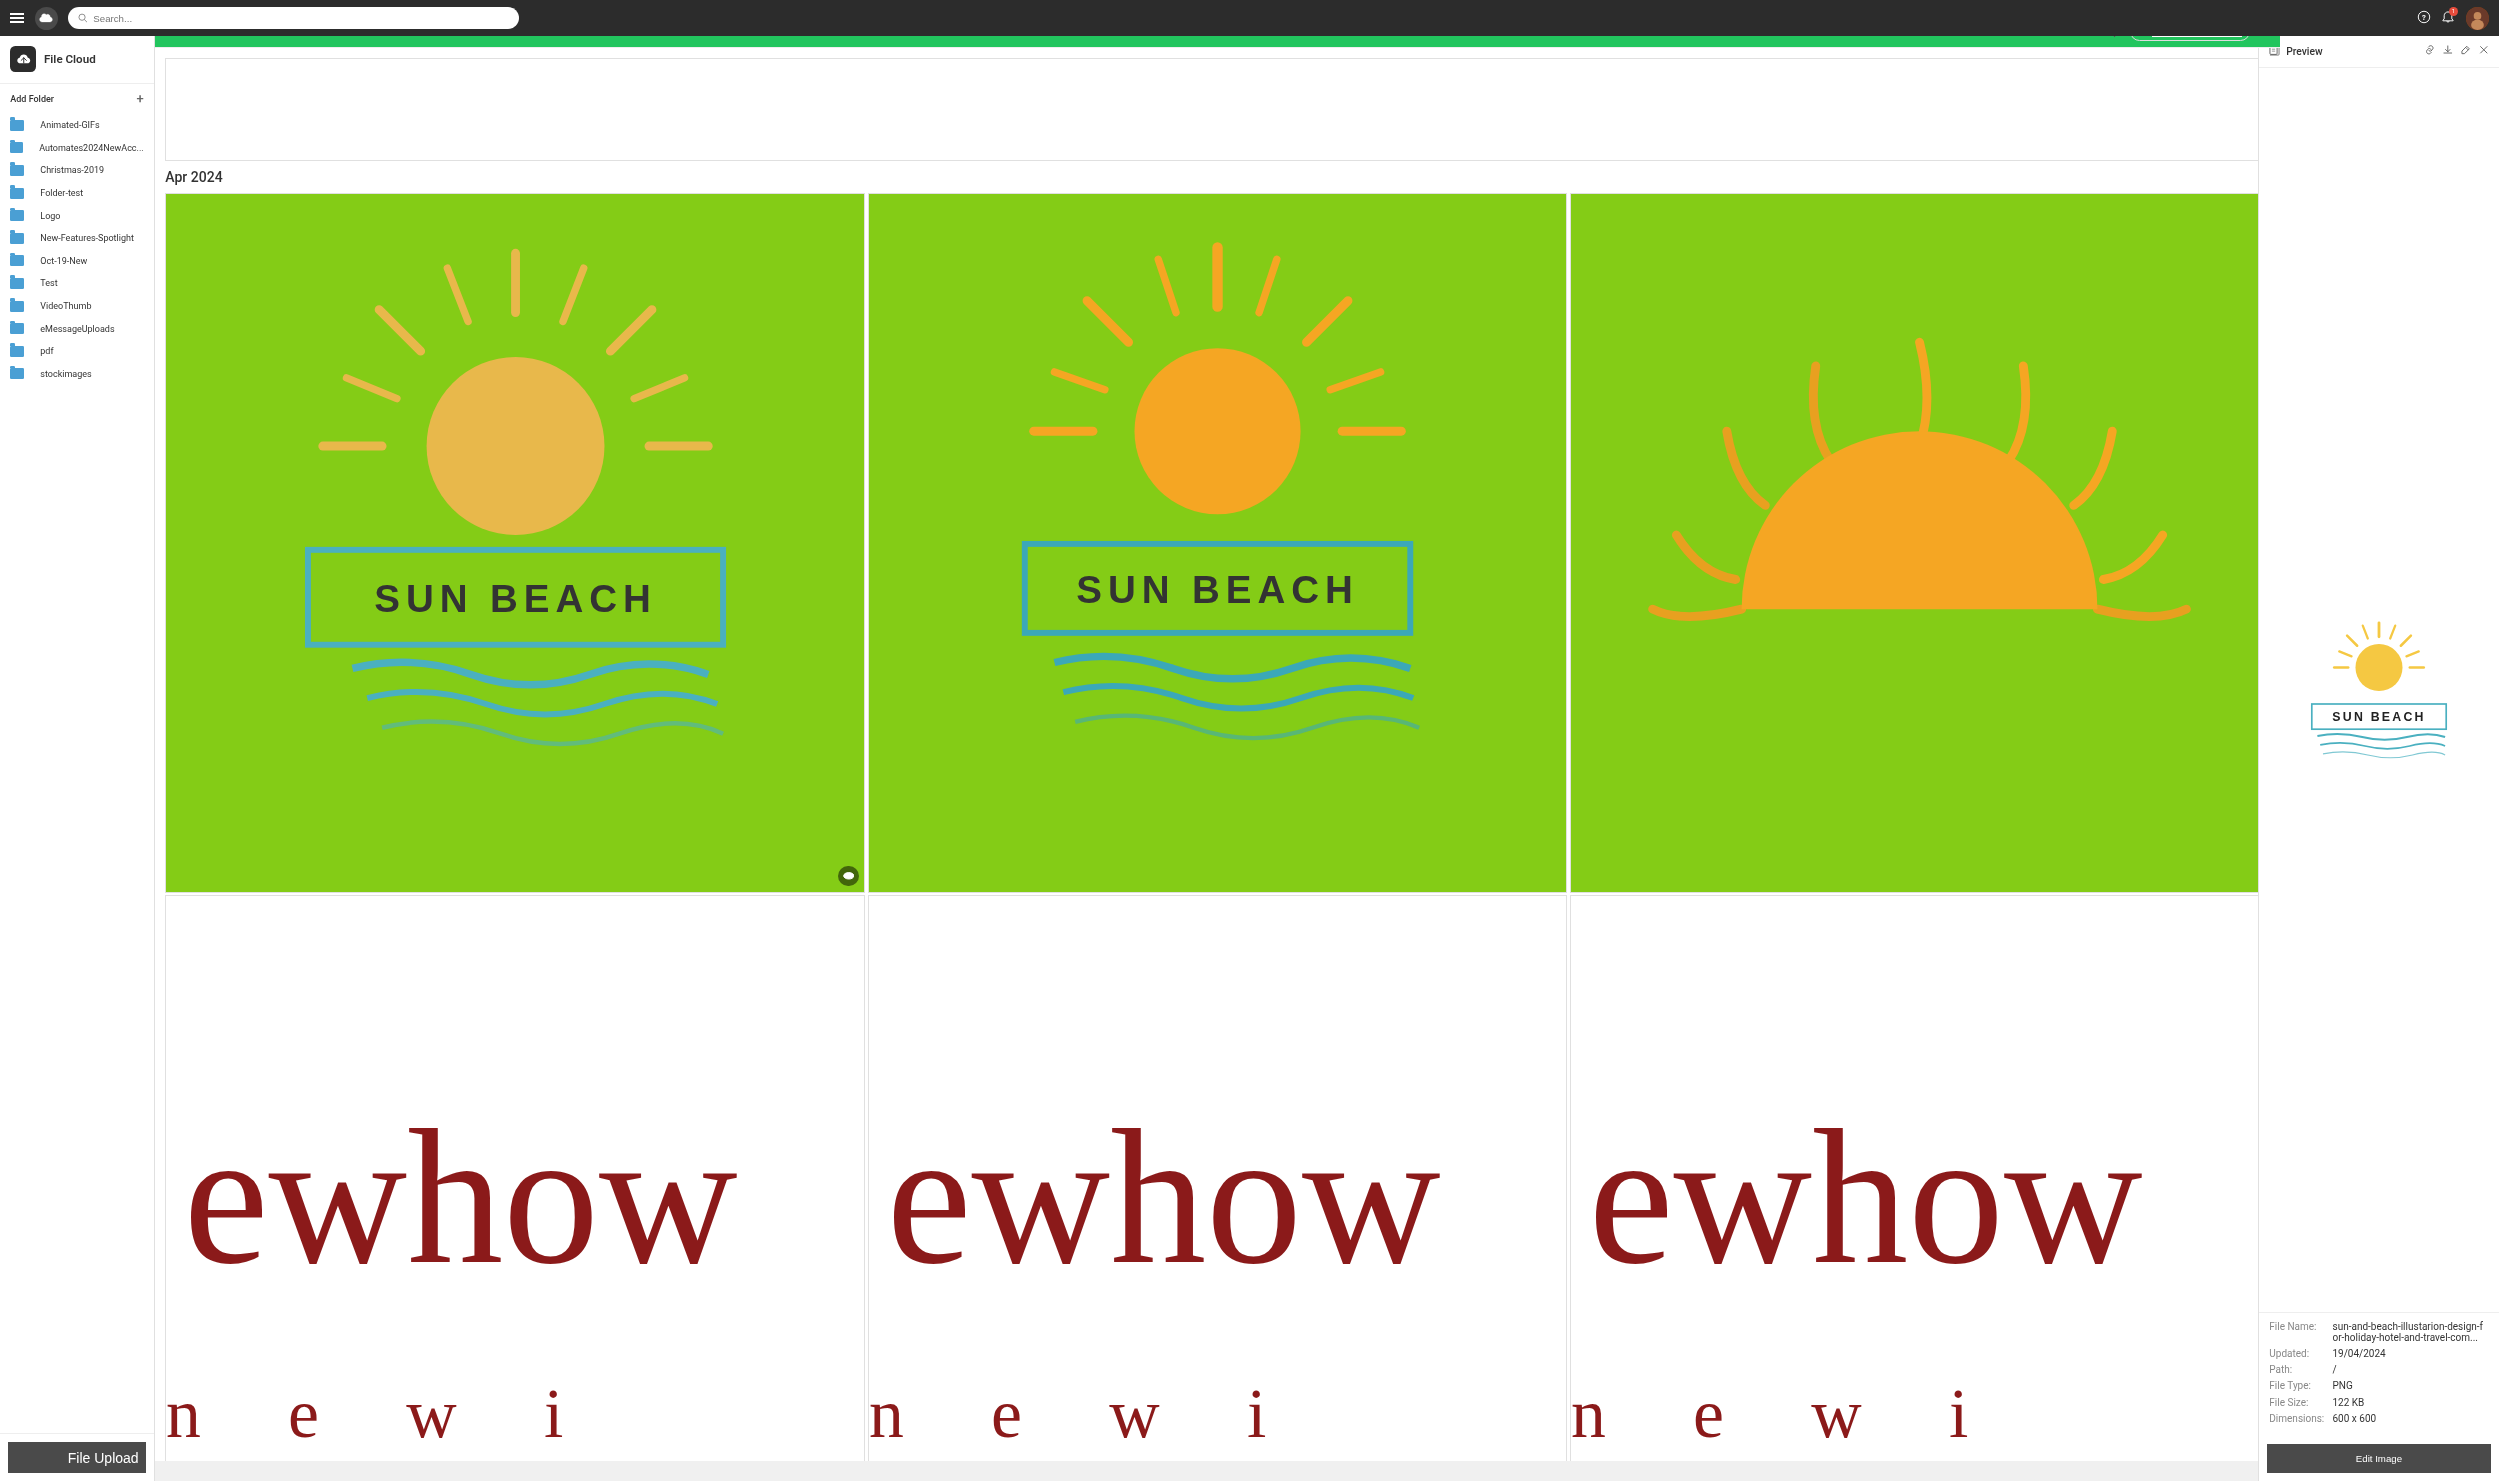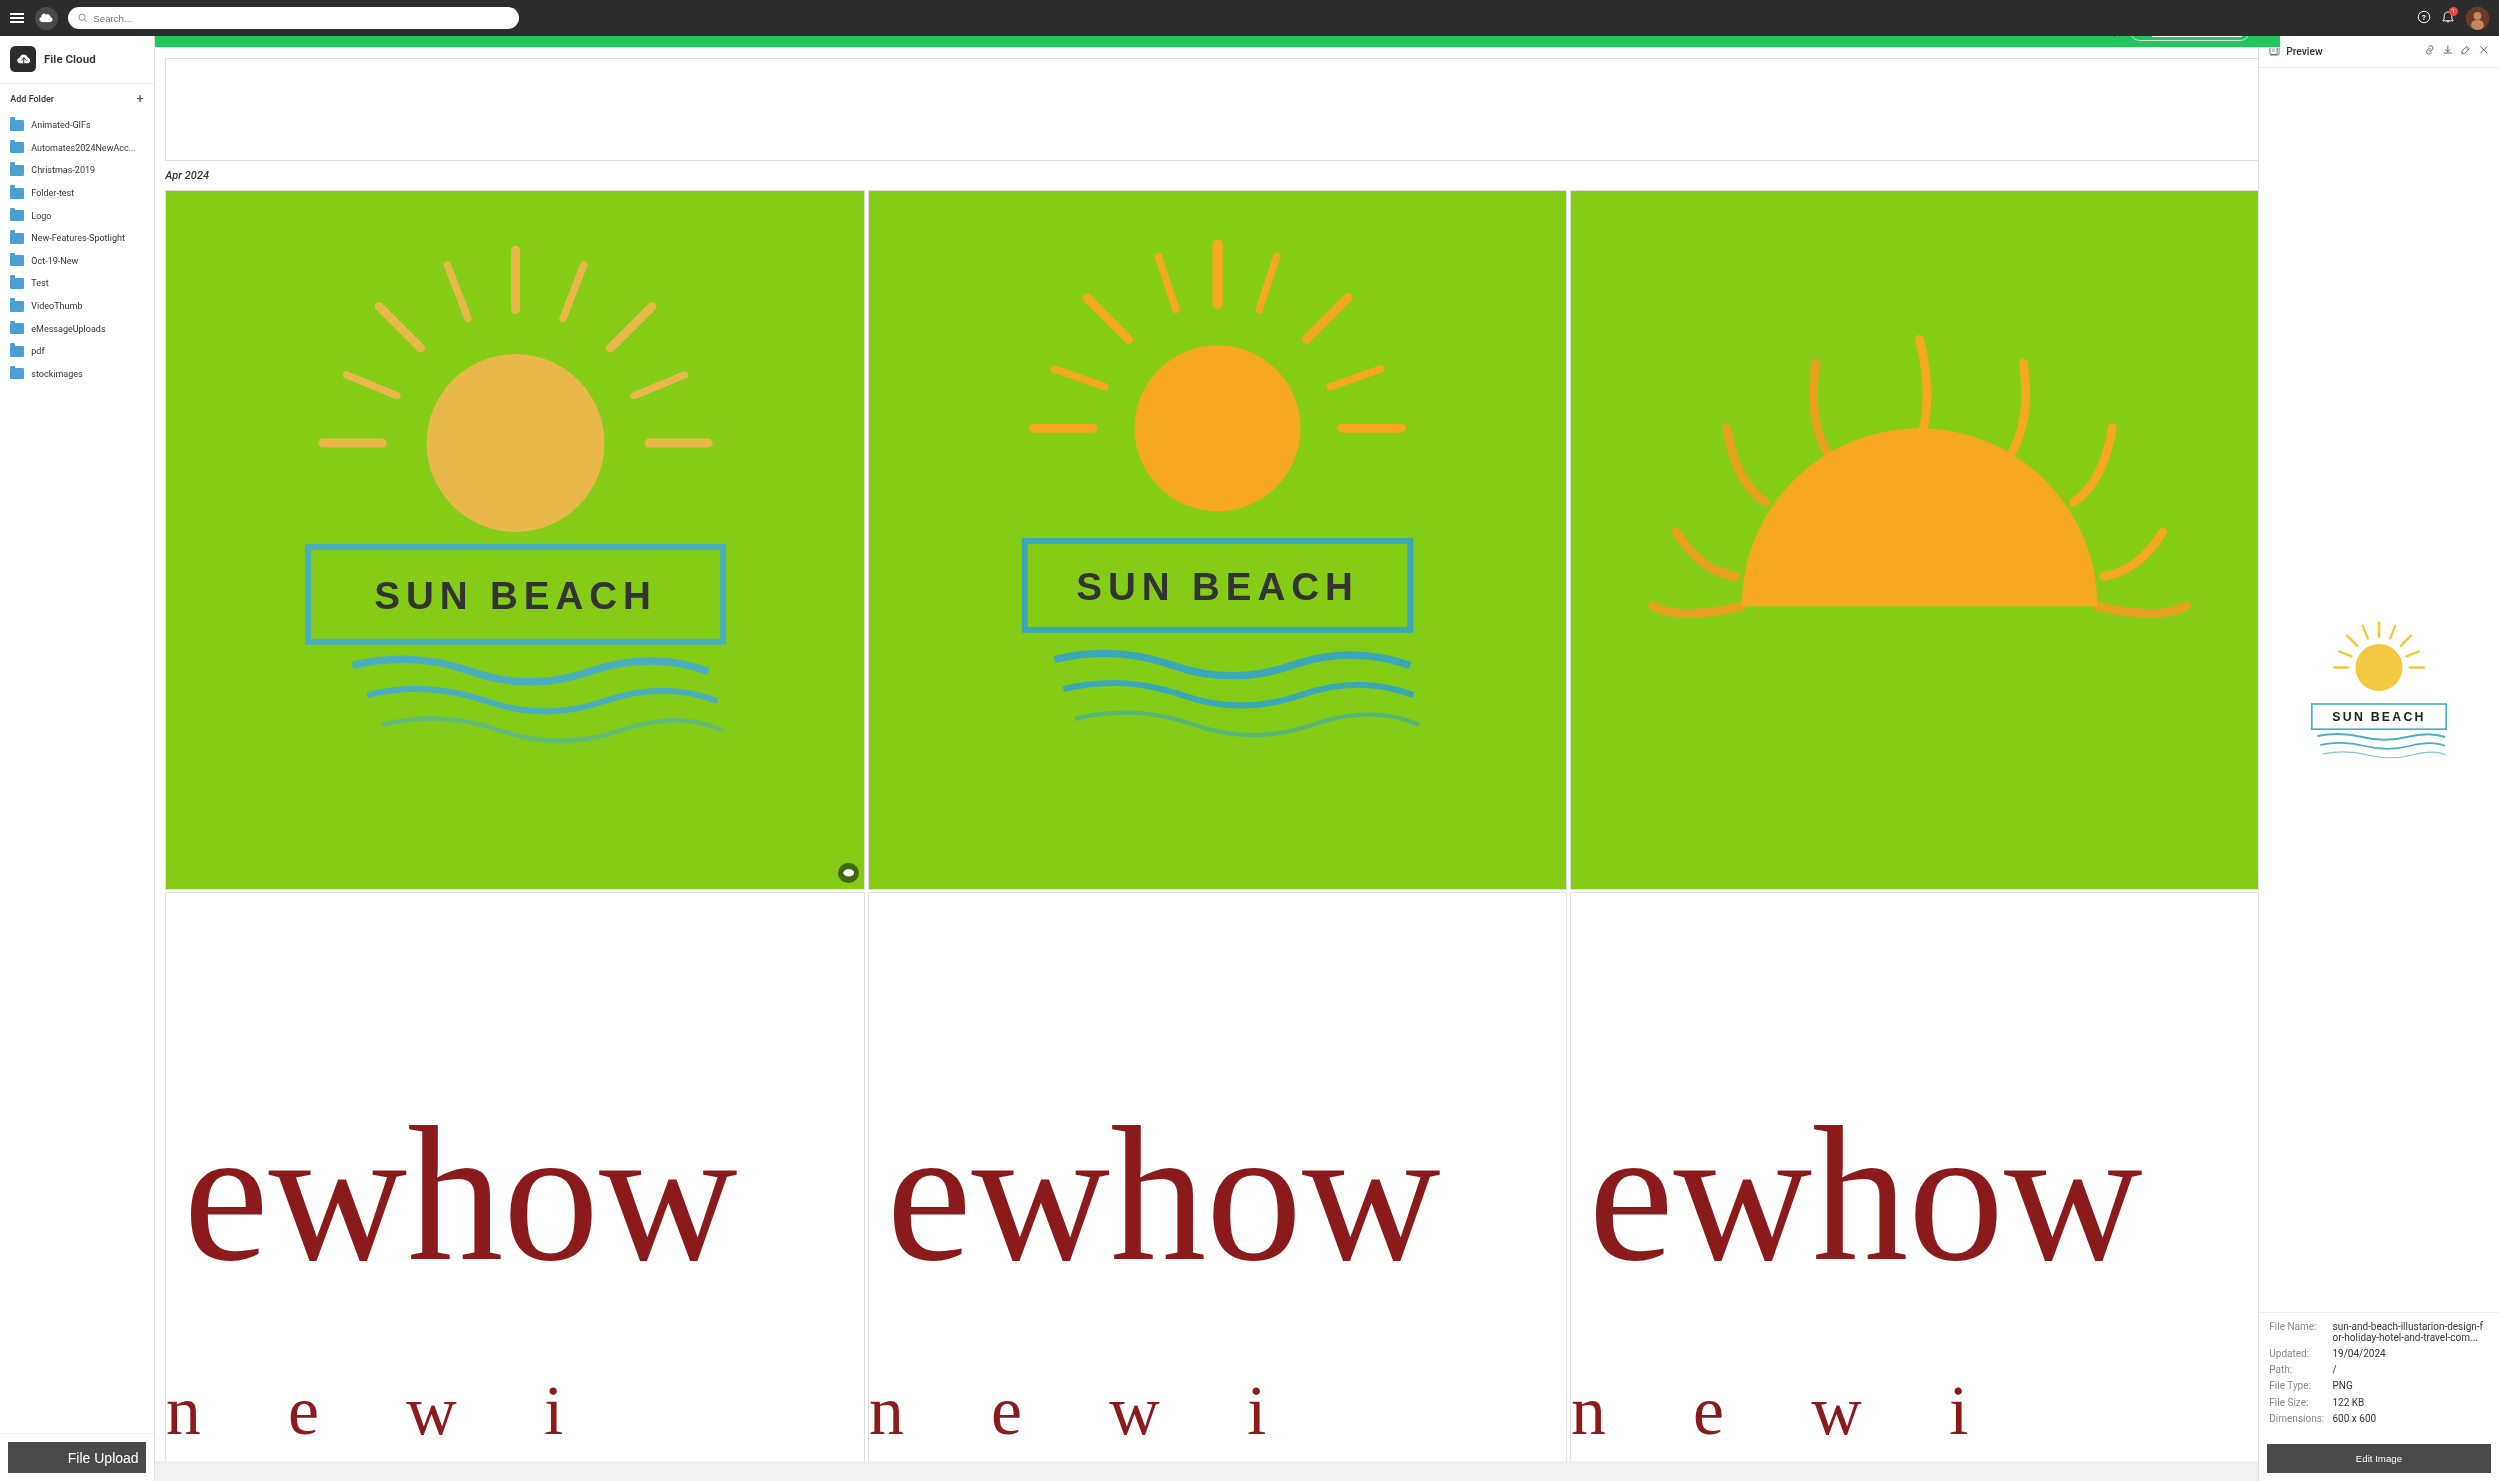--- a/index.html
+++ b/index.html
@@ -31,21 +31,21 @@
       width: 155px; background: #fff; border-right: 0.6px solid #e0e0e0;
       display: flex; flex-direction: column; height: calc(100vh - 36px);
       position: fixed; top: 36px; left: 0; overflow-y: auto;
     }
     .sidebar-header { display: flex; align-items: center; gap: 7.7px; padding: 10.3px; border-bottom: 0.6px solid #eee; }
     .sidebar-logo { width: 26px; height: 26px; background: #2c2c2c; border-radius: 5.2px; display: flex; align-items: center; justify-content: center; }
     .sidebar-title { font-size: 11.6px; font-weight: 600; color: #333; }
     .add-folder { display: flex; align-items: center; justify-content: space-between; padding: 7.7px 10.3px; font-size: 9px; color: #333; font-weight: 500; cursor: pointer; }
     .add-folder-plus { font-size: 13px; color: #666; cursor: pointer; }
     .sidebar-item {
-      display: flex; align-items: center; gap: 7px; padding: 5.8px 10.3px;
+      display: flex; align-items: center; gap: 16px; padding: 5.8px 10.3px;
       cursor: pointer; font-size: 9px; color: #333;
     }
     .folder-icon { width: 14px; height: 11px; background: #4a9fd4; border-radius: 1.3px; position: relative; }
     .folder-icon::before { content: ''; position: absolute; top: -2.6px; left: 0; width: 5.2px; height: 2.6px; background: #4a9fd4; border-radius: 1.3px 1.3px 0 0; }
     .sidebar-bottom { margin-top: auto; padding: 7.7px; border-top: 0.6px solid #eee; }
     .file-upload-btn {
       width: 100%; padding: 7.7px; background: #4a4a4a; color: #fff;
       border: none; border-radius: 0; font-size: 14px; cursor: pointer; font-weight: 500; text-align: right;
     }
 
@@ -61,21 +61,21 @@
     .toolbar-icon { font-size: 13px; cursor: pointer; }
     .toolbar-search {
       display: flex; align-items: center; border: 0.6px solid #ddd; border-radius: 13px;
       padding: 3.2px 7.7px; gap: 3.9px;
     }
     .toolbar-search input { border: none; outline: none; font-size: 8.4px; color: #666; width: 90px; }
     .toolbar-filter { font-size: 11.6px; cursor: pointer; color: #666; }
 
     
     .content-body { padding: 10.3px; }
-    .section-title { font-size: 11px; font-weight: 500; color: #333; margin: 7.7px 0 7.7px 0; font-style: italic; }
+    .section-title { font-size: 14px; font-weight: 500; color: #333; margin: 7.7px 0 7.7px 0; }
 
     
     .image-grid { display: grid; grid-template-columns: repeat(3, 1fr); gap: 2.6px; margin-bottom: 5.2px; }
     .image-cell {
       background: #84cc16; aspect-ratio: 1; display: flex; align-items: flex-start; justify-content: center;
       overflow: hidden; position: relative; border: 0.6px solid #e0e0e0;
     }
 
     .eye-badge {
       position: absolute; bottom: 5.2px; right: 5.2px; width: 20.6px; height: 20.6px;

